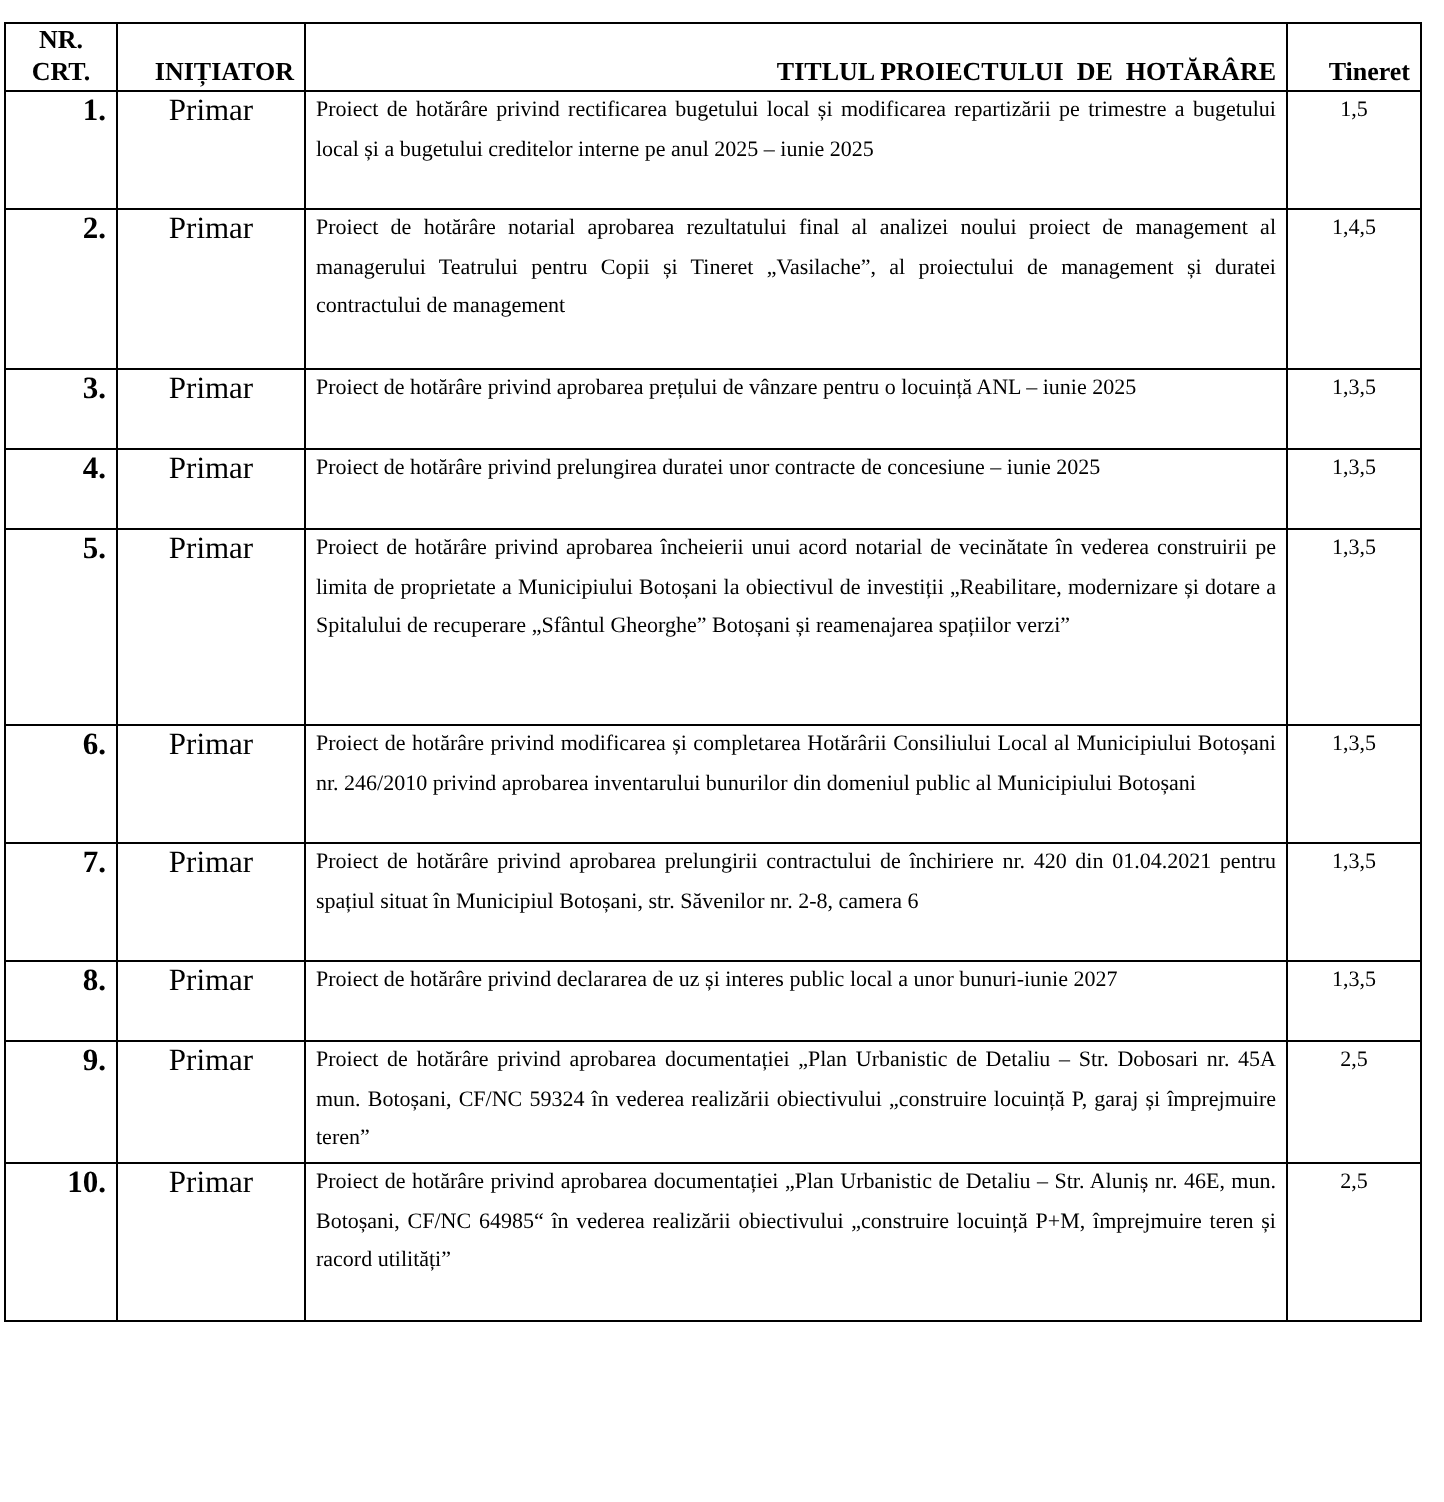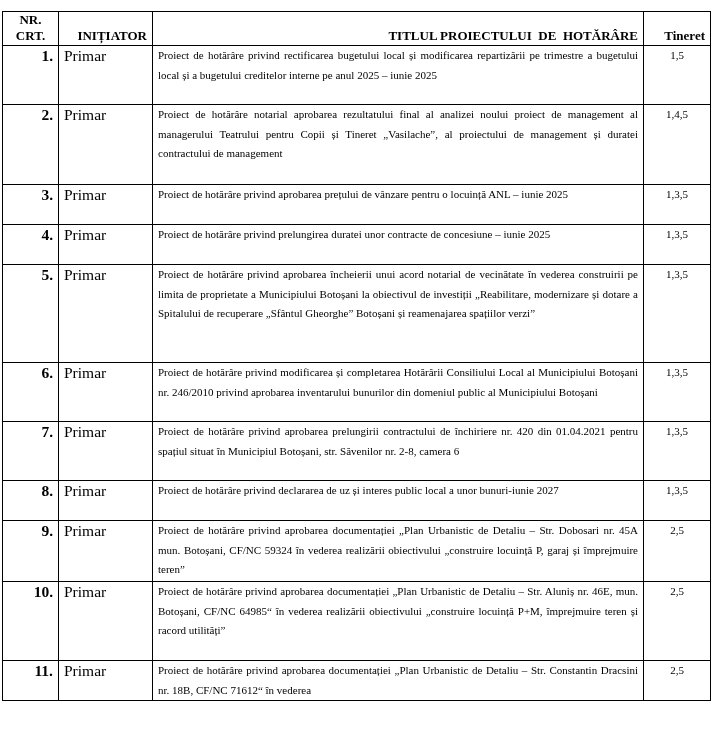--- a/index.html
+++ b/index.html
@@ -9,21 +9,21 @@
                  table-layout: fixed; width: 708px; }
   table.agenda td, table.agenda th { border: 1.3px solid #000; padding: 0 5px; vertical-align: top; }
   col.c-nr { width: 56px; }
   col.c-init { width: 94px; }
   col.c-title { width: 491px; }
   col.c-com { width: 67px; }
   th { font-weight: bold; font-size: 13px; line-height: 16px; vertical-align: bottom !important;
        text-align: right; height: 32px; padding-bottom: 1px !important; }
   th.th-nr { text-align: center; }
   td.nr { font-weight: bold; font-size: 15.5px; text-align: right; padding-right: 10px; line-height: 19.6px; }
-  td.init { text-align: left; font-size: 15.5px; line-height: 19.6px; }
+  td.init { text-align: center; font-size: 15.5px; line-height: 19.6px; }
   td.title { text-align: justify; font-size: 11px; line-height: 19.6px; padding-left: 6px; padding-right: 4px; }
   td.com { text-align: center; font-size: 11px; line-height: 19.6px; }
 </style>
 </head>
 <body>
 
 <table class="agenda">
   <colgroup>
     <col class="c-nr">
       <col class="c-init">
@@ -95,20 +95,14 @@
       <td class="init">Primar</td>
       <td class="title">Proiect de hotărâre privind aprobarea documentației „Plan Urbanistic de Detaliu – Str. Dobosari nr. 45A mun. Botoșani, CF/NC 59324 în vederea realizării obiectivului „construire locuință P, garaj și împrejmuire teren”</td>
       <td class="com">2,5</td>
     </tr>
     <tr style="height:79px">
       <td class="nr">10.</td>
       <td class="init">Primar</td>
       <td class="title">Proiect de hotărâre privind aprobarea documentației „Plan Urbanistic de Detaliu – Str. Aluniș nr. 46E, mun. Botoșani, CF/NC 64985“ în vederea realizării obiectivului „construire locuință P+M, împrejmuire teren și racord utilități”</td>
       <td class="com">2,5</td>
     </tr>
-    <tr style="height:40px">
-      <td class="nr">11.</td>
-      <td class="init">Primar</td>
-      <td class="title">Proiect de hotărâre privind aprobarea documentației „Plan Urbanistic de Detaliu – Str. Constantin Dracsini nr. 18B, CF/NC 71612“ în vederea</td>
-      <td class="com">2,5</td>
-    </tr>
   </tbody>
 </table>
 
 </body></html>

